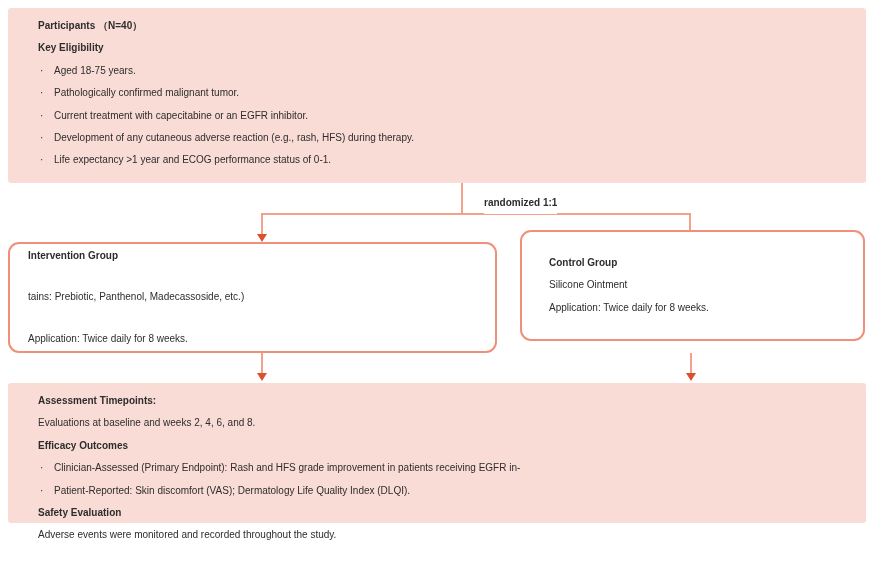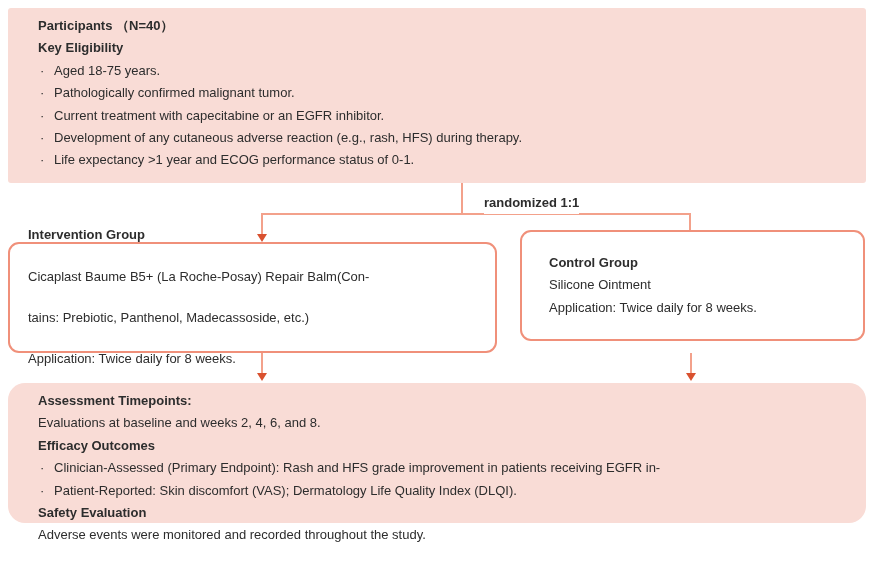--- a/index.html
+++ b/index.html
@@ -3,31 +3,31 @@
 <meta charset="utf-8">
 <style>
   html, body { margin: 0; padding: 0; background: #ffffff; }
   .canvas {
     position: relative;
     width: 873px;
     height: 579px;
     background: #ffffff;
     font-family: "Liberation Sans", "DejaVu Sans", sans-serif;
     color: var(--text, #2d2d2d);
-    font-size: 13px;
+    font-size: 10px;
     line-height: 22.4px;
   }
   .pinkbox {
     position: absolute;
     background: var(--pink, #f9dcd6);
     border-radius: 3px;
     box-sizing: border-box;
   }
   .top-box    { left: 8px;  top: 8px;   width: 858px; height: 175px; padding: 7px 18px 0 30px; }
-  .bottom-box { left: 8px;  top: 383px; width: 858px; height: 140px; padding: 7px 18px 0 30px; border-radius: 17px; }
+  .bottom-box { left: 8px;  top: 383px; width: 858px; height: 140px; padding: 7px 18px 0 30px; }
   .white-box {
     position: absolute;
     background: #ffffff;
     border: 2px solid var(--box_border, #f0907a);
     border-radius: 11px;
     box-sizing: border-box;
     display: flex;
     flex-direction: column;
     justify-content: center;
   }
@@ -97,21 +97,20 @@
   <div class="line hline" style="left:261px; top:213px; width:430px;"></div>
   <div class="line vline" style="left:261px; top:213px; height:23px;"></div>
   <div class="arrowhead" style="left:257px; top:234px;"></div>
   <div class="line vline" style="left:689px; top:213px; height:23px;"></div>
   <div class="arrowhead" style="left:685px; top:234px;"></div>
 
   <div class="randomized-label">randomized 1:1</div>
 
   <div class="white-box intervention-box">
     <div class="bold">Intervention Group</div>
-    <div>Cicaplast Baume B5+ (La Roche-Posay) Repair Balm(Con-</div>
     <div>tains: Prebiotic, Panthenol, Madecassoside, etc.)</div>
     <div>Application: Twice daily for 8 weeks.</div>
   </div>
 
   <div class="white-box control-box">
     <div class="bold">Control Group</div>
     <div>Silicone Ointment</div>
     <div>Application: Twice daily for 8 weeks.</div>
   </div>
 

